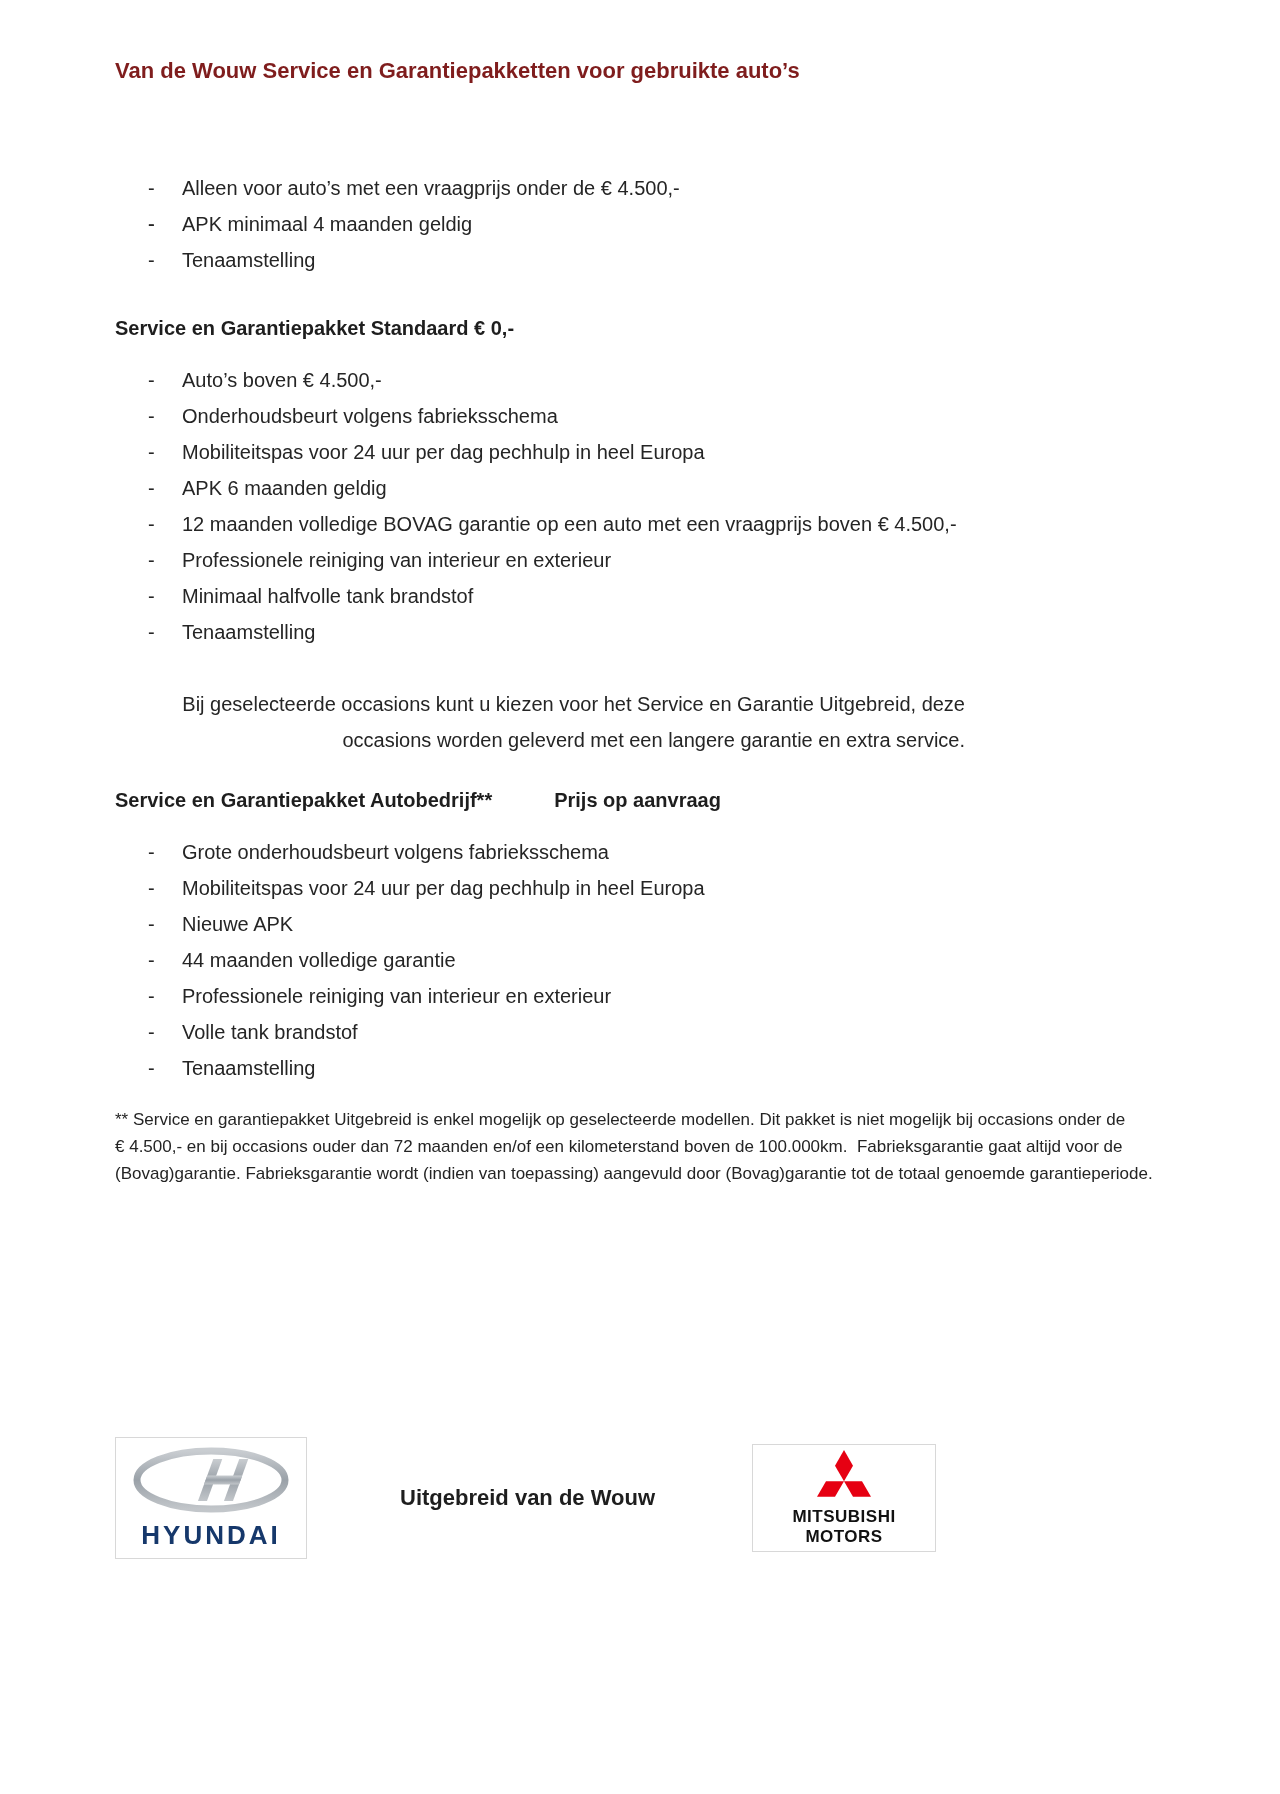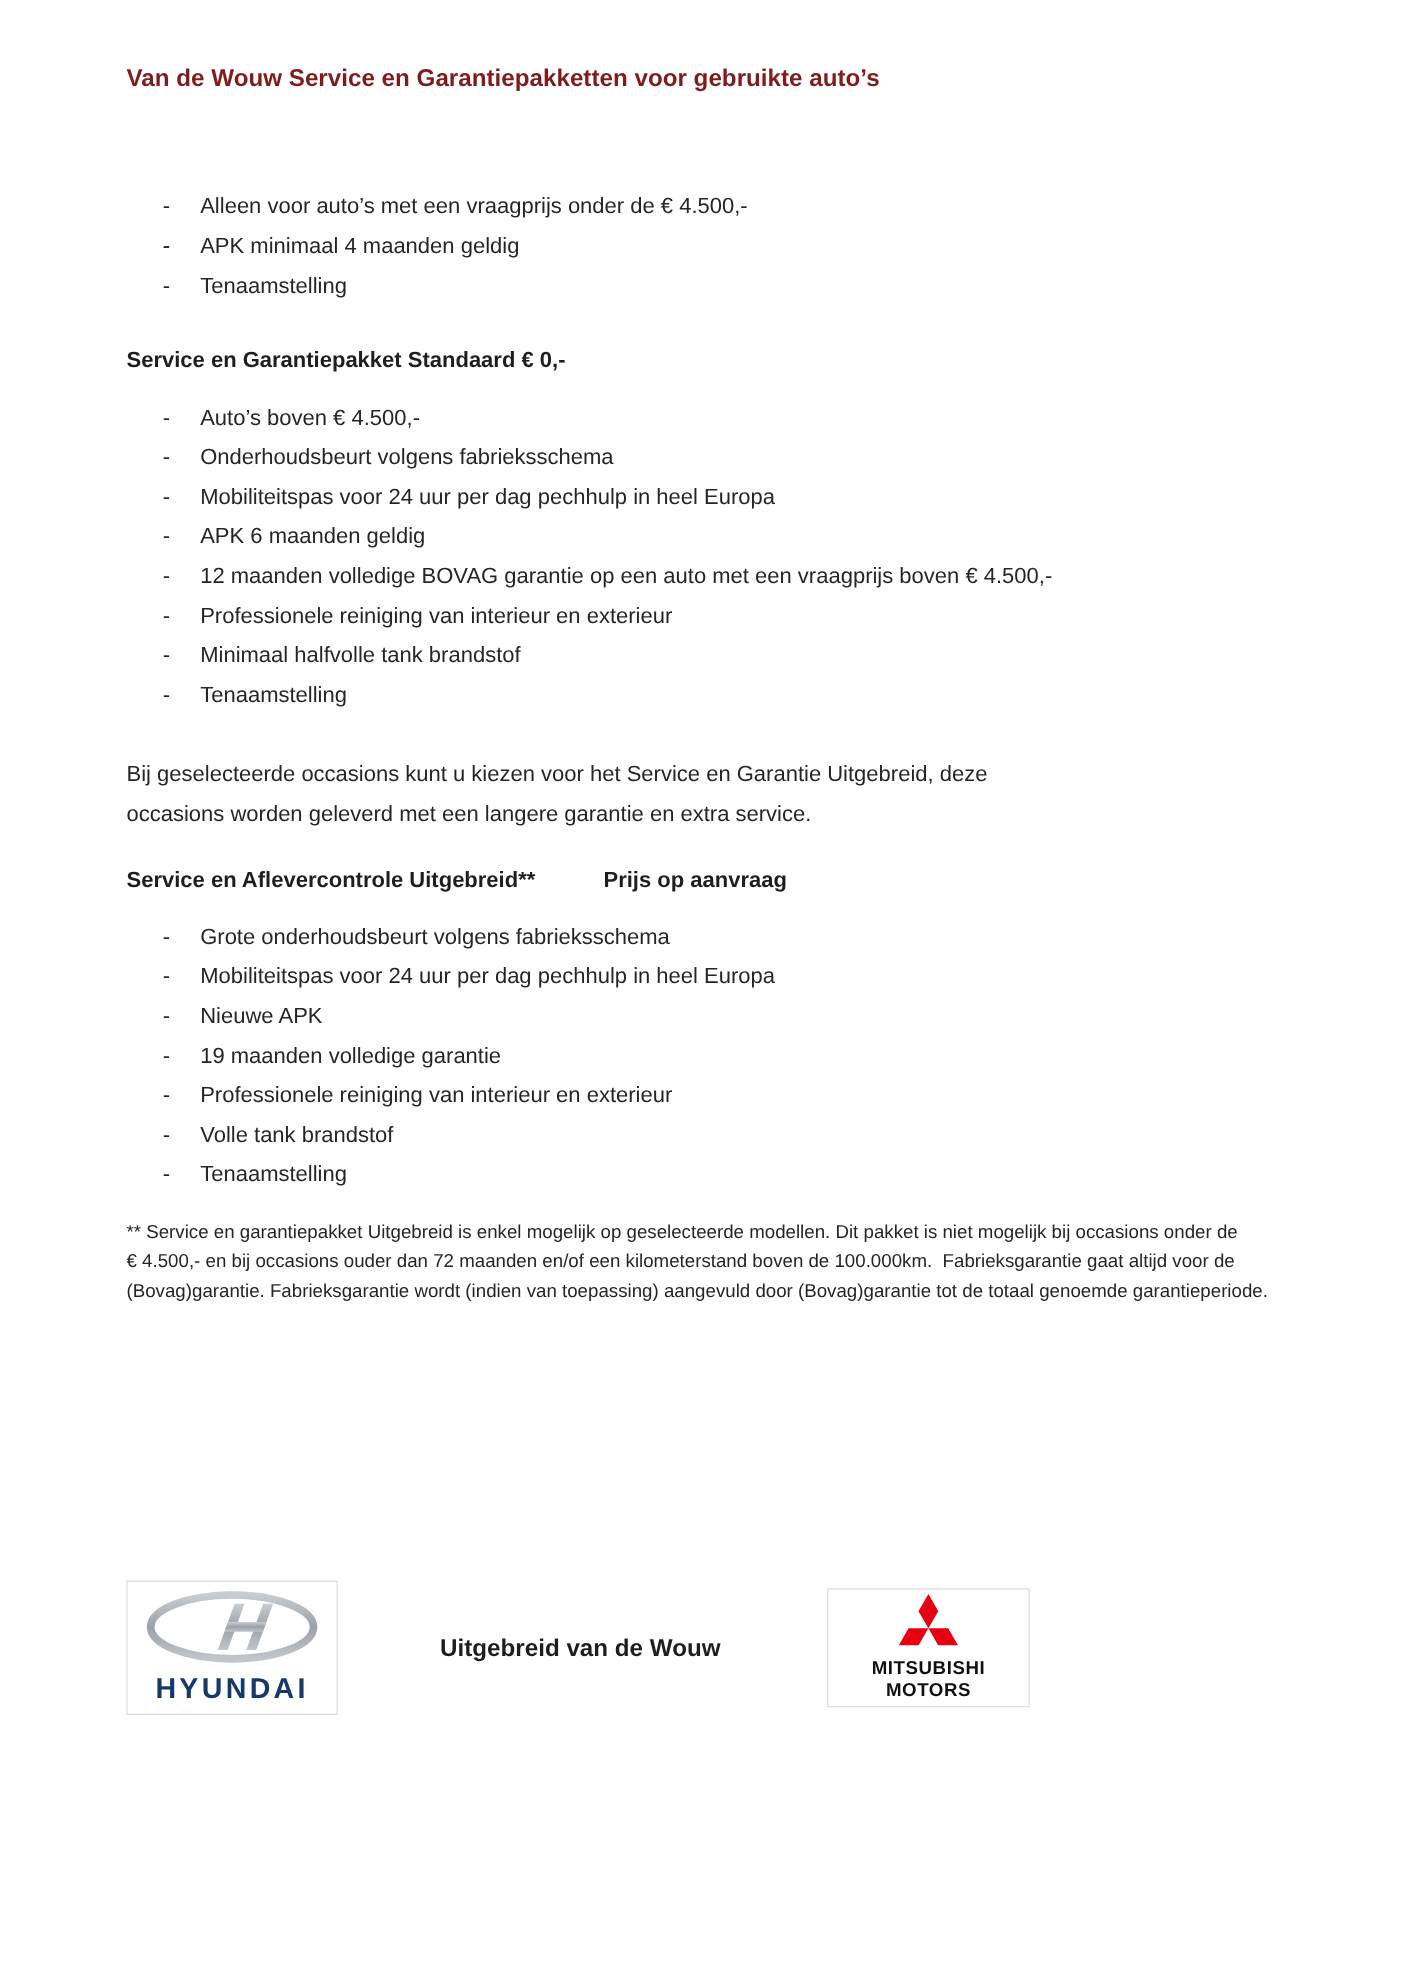--- a/index.html
+++ b/index.html
@@ -58,20 +58,21 @@
     max-width: 860px;
     color: #252525;
   }
   .dash { position: absolute; left: 33px; top: 0; }
   .intro-par {
     font-size: 20px;
     line-height: 36px;
     max-width: 850px;
     margin: 36px 0 16px 0;
     color: #252525;
+    text-align: right;
   }
   .footnote {
     font-size: 17px;
     line-height: 27px;
     margin: 20px 0 0 0;
     color: #242424;
     white-space: pre-wrap;
   }
   .footer {
     position: absolute;
@@ -135,28 +136,28 @@
     <li><span class="dash">-</span><span>APK 6 maanden geldig</span></li>
     <li><span class="dash">-</span><span>12 maanden volledige BOVAG garantie op een auto met een vraagprijs boven €&nbsp;4.500,-</span></li>
     <li><span class="dash">-</span><span>Professionele reiniging van interieur en exterieur</span></li>
     <li><span class="dash">-</span><span>Minimaal halfvolle tank brandstof</span></li>
     <li><span class="dash">-</span><span>Tenaamstelling</span></li>
   </ul>
 
   <p class="intro-par">Bij geselecteerde occasions kunt u kiezen voor het Service en Garantie Uitgebreid, deze occasions worden geleverd met een langere garantie en extra service.</p>
 
   <div class="heading-row">
-    <h2 class="section-heading">Service en Aflevercontrole Uitgebreid**</h2>
+    <h2 class="section-heading">Service en Garantiepakket Autobedrijf**</h2>
     <span class="price-note">Prijs op aanvraag</span>
   </div>
   <ul class="dash-list">
     <li><span class="dash">-</span><span>Grote onderhoudsbeurt volgens fabrieksschema</span></li>
     <li><span class="dash">-</span><span>Mobiliteitspas voor 24 uur per dag pechhulp in heel Europa</span></li>
     <li><span class="dash">-</span><span>Nieuwe APK</span></li>
-    <li><span class="dash">-</span><span>19 maanden volledige garantie</span></li>
+    <li><span class="dash">-</span><span>44 maanden volledige garantie</span></li>
     <li><span class="dash">-</span><span>Professionele reiniging van interieur en exterieur</span></li>
     <li><span class="dash">-</span><span>Volle tank brandstof</span></li>
     <li><span class="dash">-</span><span>Tenaamstelling</span></li>
   </ul>
 
   <p class="footnote">** Service en garantiepakket Uitgebreid is enkel mogelijk op geselecteerde modellen. Dit pakket is niet mogelijk bij occasions onder de €&nbsp;4.500,- en bij occasions ouder dan 72 maanden en/of een kilometerstand boven de 100.000km.  Fabrieksgarantie gaat altijd voor de (Bovag)garantie. Fabrieksgarantie wordt (indien van toepassing) aangevuld door (Bovag)garantie tot de totaal genoemde garantieperiode.</p>
 
   <div class="footer">
 
     <div class="logo-box hyundai-box">

